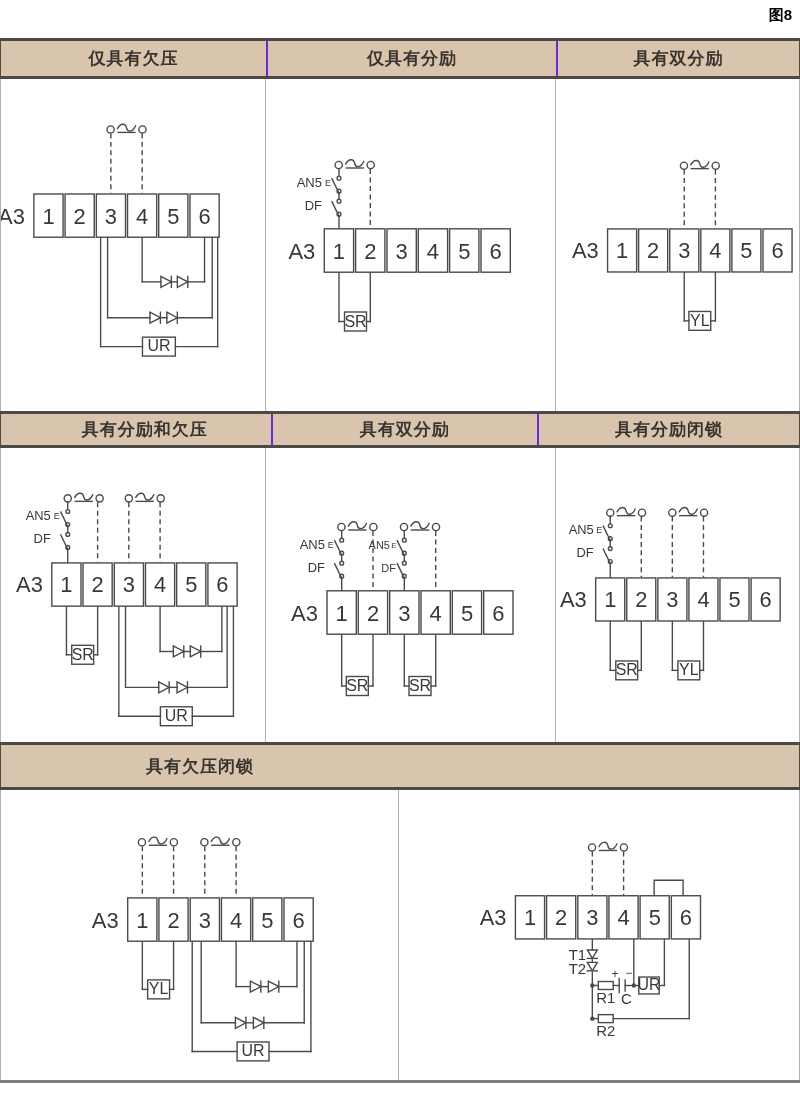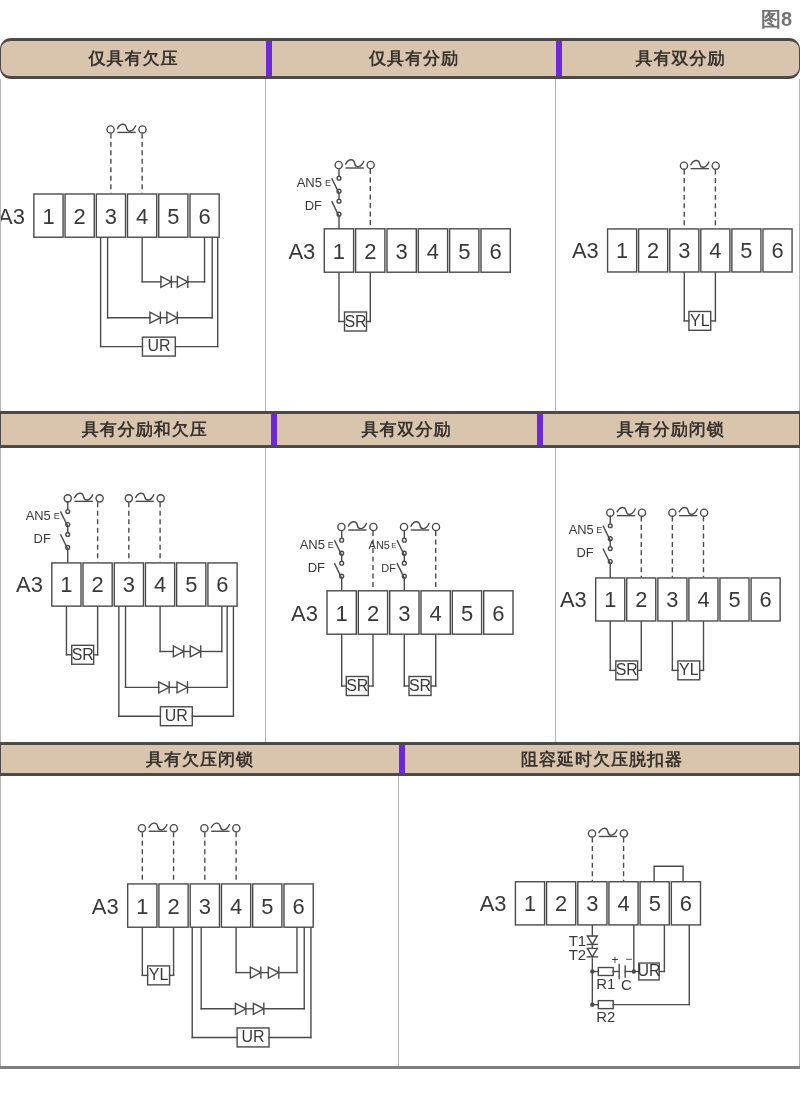--- a/index.html
+++ b/index.html
@@ -1,30 +1,30 @@
 <!DOCTYPE html>
 <html><head>
 <meta charset="utf-8">
 <style>
   html,body{margin:0;padding:0;}
   body{
     width:800px;height:1096px;background:#ffffff;position:relative;
     font-family:"Liberation Sans","DejaVu Sans",sans-serif;
     -webkit-font-smoothing:antialiased;
   }
-  .fig-label{position:absolute;top:6px;right:8px;font-size:20px;font-weight:bold;color:#737373;}
+  .fig-label{position:absolute;top:6px;right:8px;font-size:15px;font-weight:bold;color:#000000;}
   .table{position:absolute;top:38px;left:0;width:800px;}
   .hrow{display:flex;background:#d9c4ae;border-top:3px solid #4e4846;border-bottom:3px solid #4e4846;
         border-left:1px solid #4e4846;border-right:1px solid #4e4846;box-sizing:border-box;}
-  .hrow1{height:41px;border-radius:11px;}
+  .hrow1{height:41px;}
   .hrow2{height:37px;padding-left:18px;}
-  .hrow3{height:34px;}
+  .hrow3{height:48px;}
   .hcell{display:flex;align-items:center;justify-content:center;box-sizing:border-box;
          font-size:17px;font-weight:bold;color:#38332f;letter-spacing:1px;}
-  .hcell.sep{border-left:6px solid #6d28d9;}
+  .hcell.sep{border-left:2px solid #6d28d9;}
   .drow{display:flex;}
   .dcell{box-sizing:border-box;border-right:1px solid #b3b3b3;overflow:hidden;background:#fff;}
   .dcell.first{border-left:1px solid #b3b3b3;}
   .drow1 .dcell{height:332px;}
   .drow2 .dcell{height:294px;}
   .drow3 .dcell{height:290px;}
   .bottom-rule{height:3px;background:#7f7f7f;width:800px;}
   svg{display:block;}
   .w{stroke:#4a4a4a;stroke-width:1.4;fill:none;stroke-linecap:square;}
   .wd{stroke:#4a4a4a;stroke-width:1.4;fill:none;stroke-dasharray:5 3.5;}
@@ -329,21 +329,20 @@
           <text class="t-box" x="133.9" y="228" text-anchor="middle">YL</text>
           <line class="w" x1="144.9" y1="223" x2="148.7" y2="223"></line>
           <line class="w" x1="148.7" y1="174" x2="148.7" y2="223"></line>
         </g>
       </svg>
     </div>
   </div>
 
   <div class="hrow hrow3">
     <div class="hcell" style="width:398px">具有欠压闭锁</div>
-    <div class="hcell sep" style="width:400px">阻容延时欠压脱扣器</div>
   </div>
 
   <div class="drow drow3">
 
     <div class="dcell first" style="width:399px">
       <svg width="397" height="309" viewBox="0 0 398 309">
         <use href="#ac" x="157.3" y="52"></use>
         <use href="#ac" x="219.9" y="52"></use>
         <line class="wd" x1="141.7" y1="56" x2="141.7" y2="107"></line>
         <line class="wd" x1="173" y1="56" x2="173" y2="107"></line>

